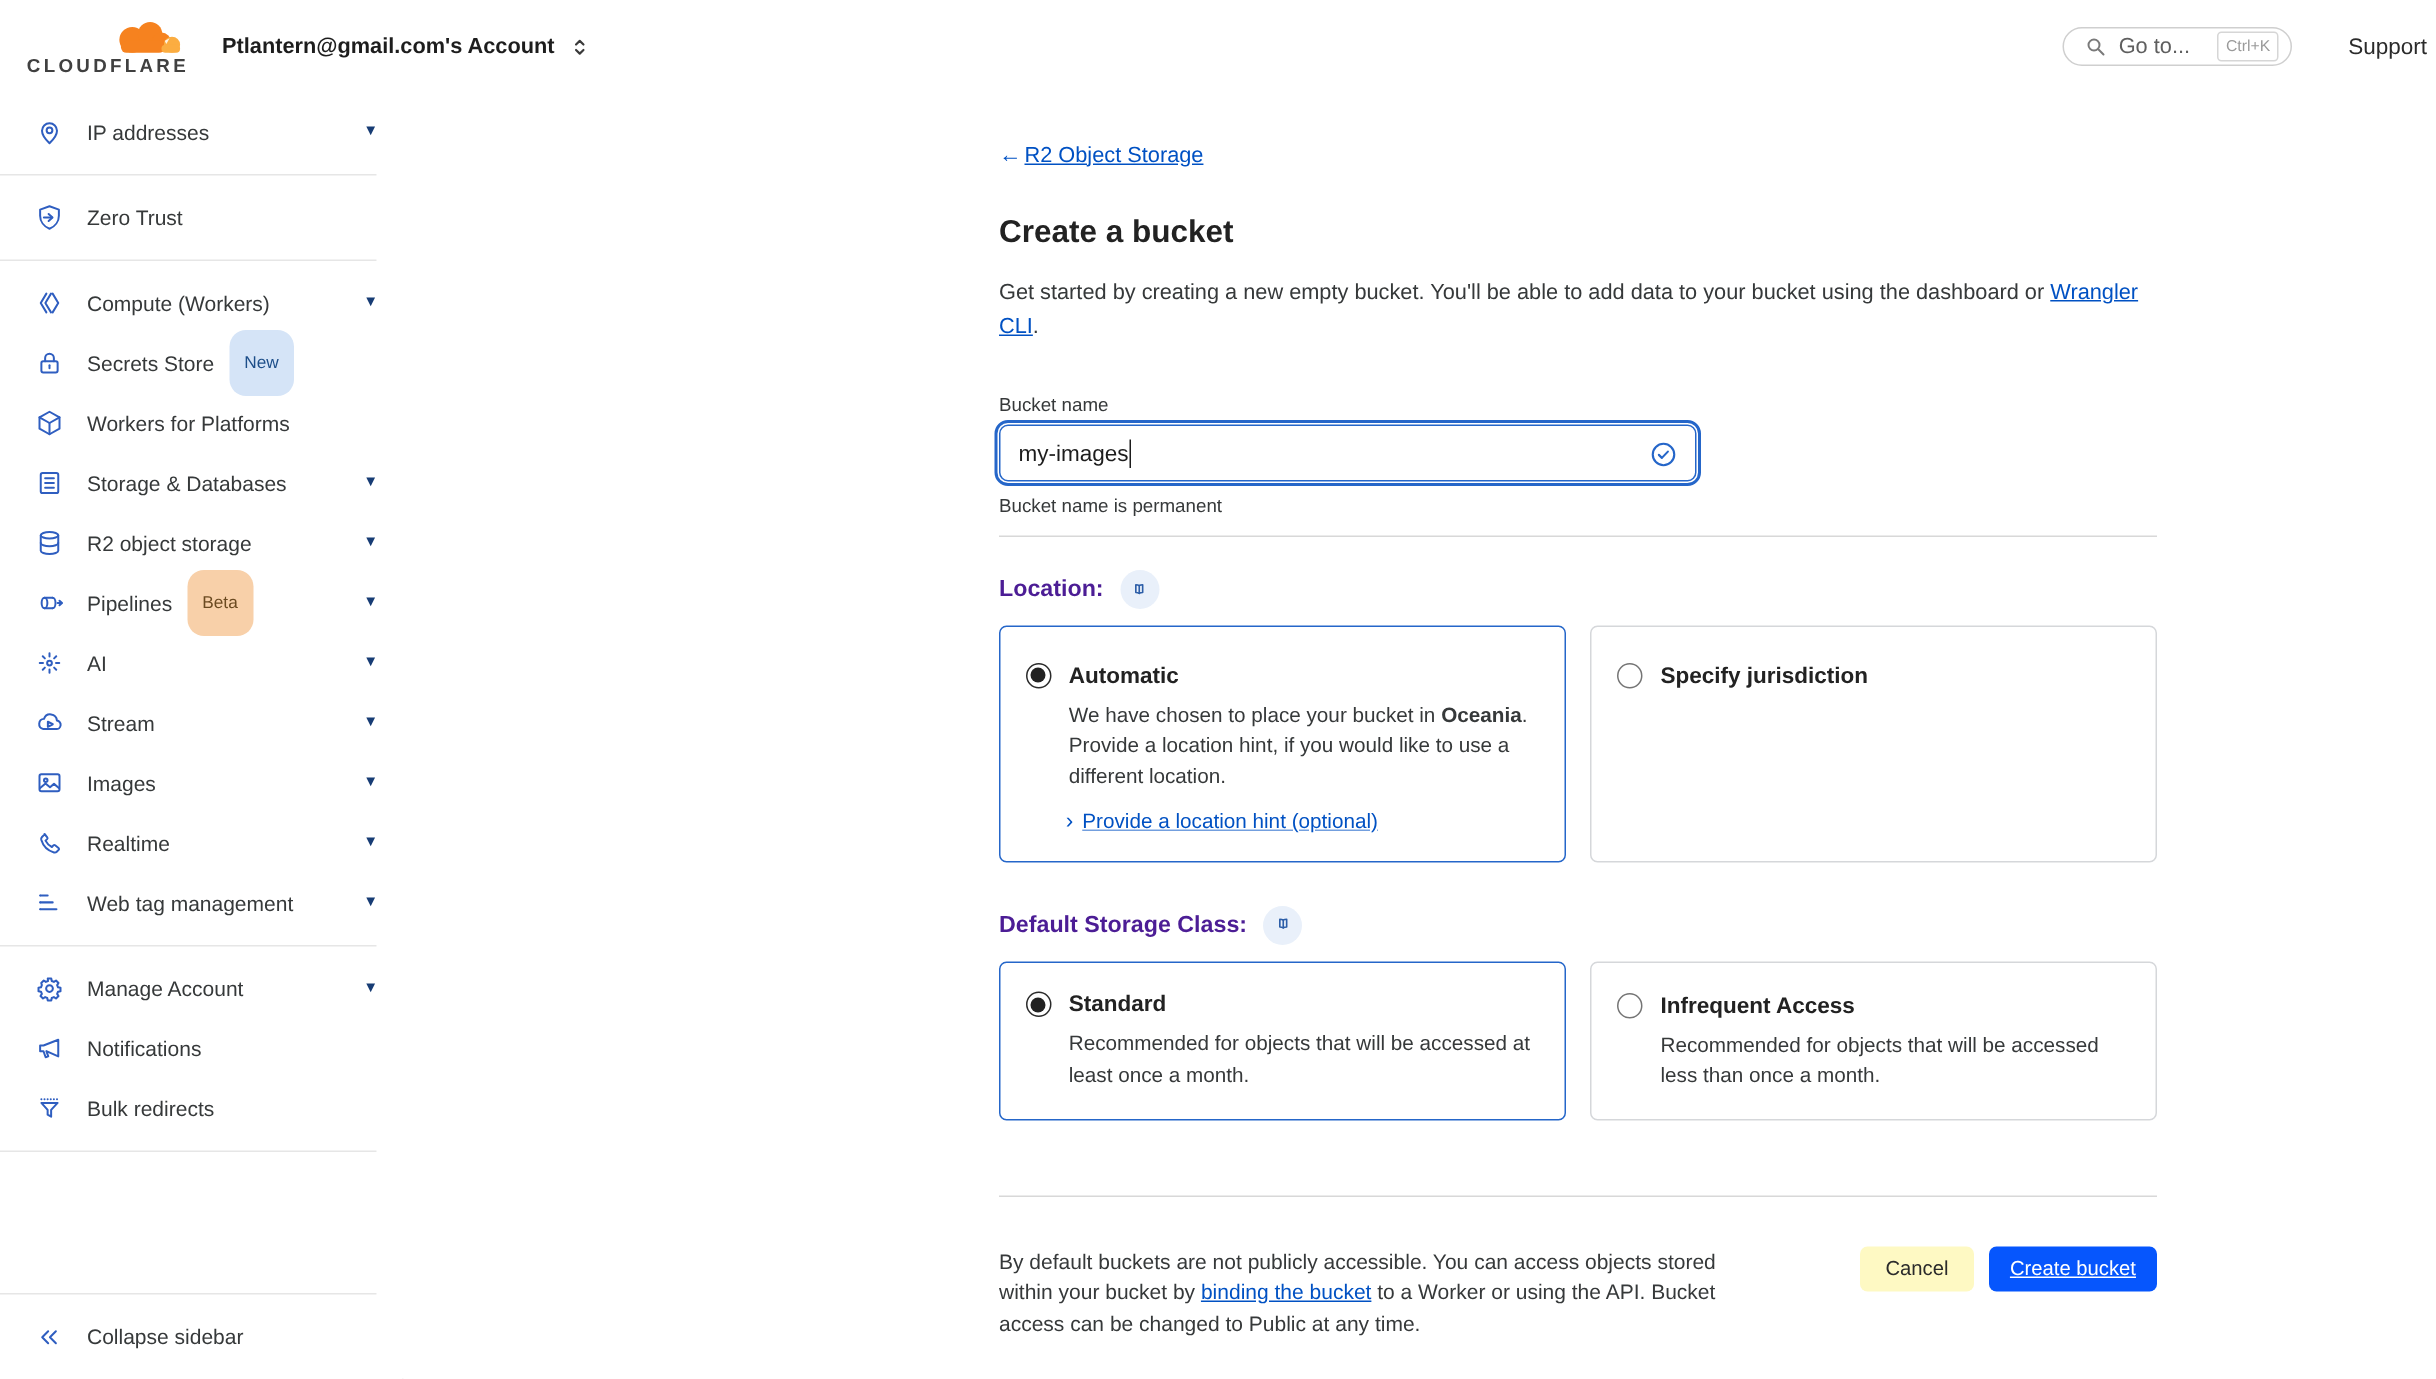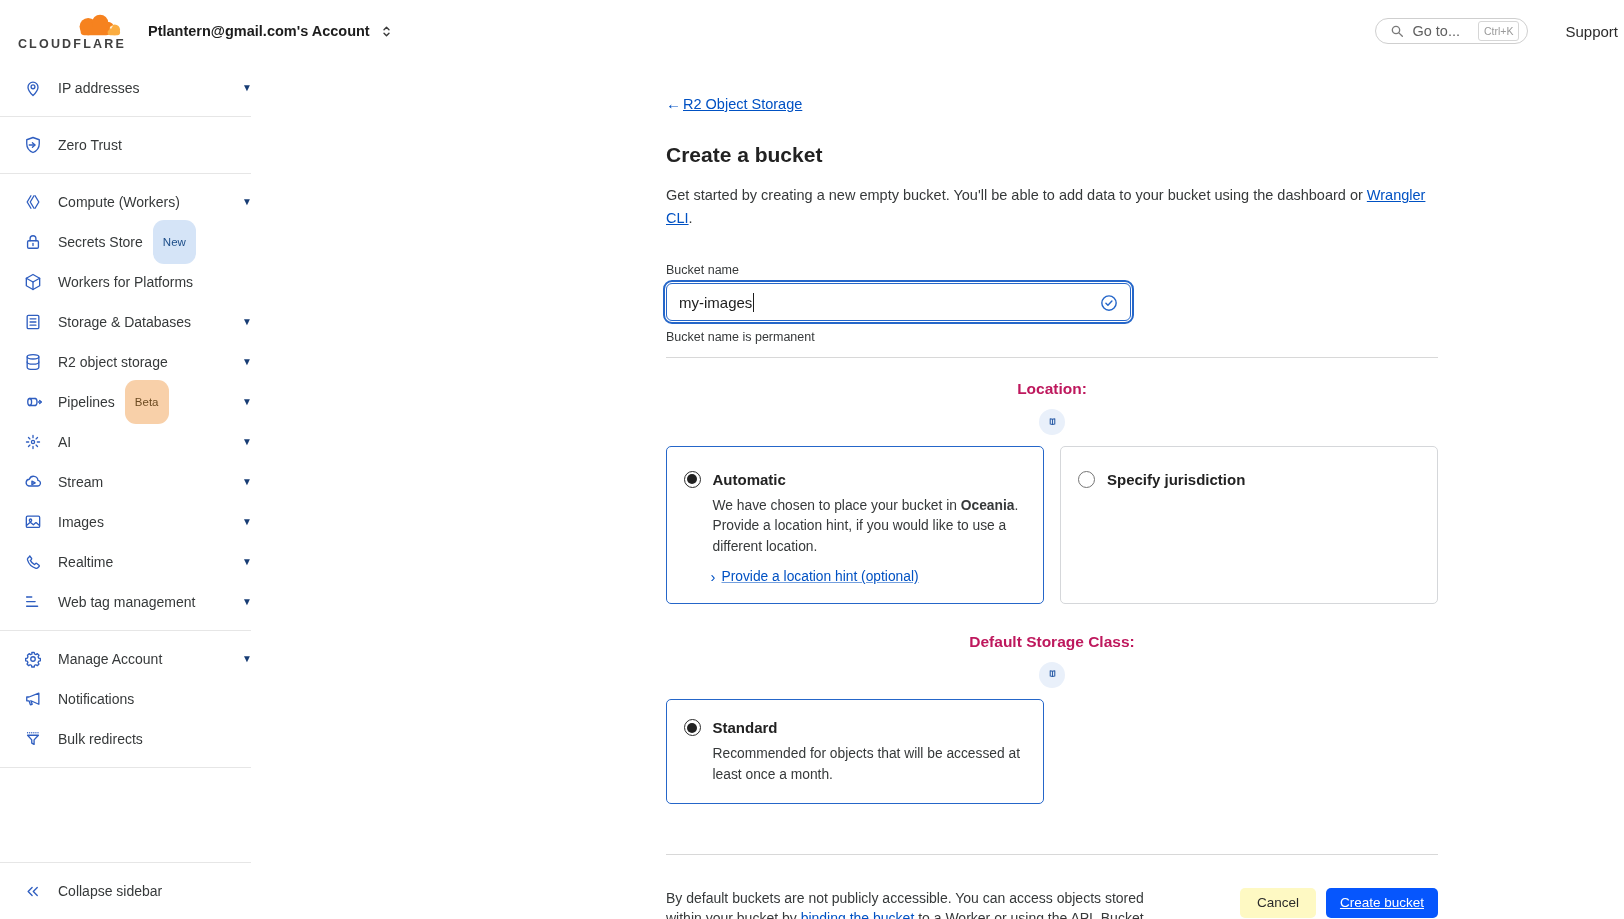--- a/index.html
+++ b/index.html
@@ -79,21 +79,21 @@
   }
   .fake-input .value { font-size:15px; color:#1d1d1d; }
   .caret-bar { width:1px; height:19px; background:#1d1d1d; margin-left:1px; }
   .input-check { position:absolute; right:11px; top:9px; }
   .field-help { margin-top:9px; font-size:12.5px; color:#36393a; }
 
   .hr { border-top:1px solid #d8d8d8; margin-top:13px; }
 
   .section-heading {
     margin-top:22px; display:flex; align-items:center; gap:11px;
-    font-size:15.5px; font-weight:700; color:#be185d;flex-direction:column;
+    font-size:15.5px; font-weight:700; color:#4c1d95;
   }
   .info-circle {
     width:26px; height:26px; border-radius:50%; background:#e9f0fa;
     display:flex; align-items:center; justify-content:center; cursor:pointer;
   }
 
   .cards { display:grid; grid-template-columns:378px 378px; column-gap:16px; margin-top:11px; }
   .card {
     border:1px solid #d5d7da; border-radius:5px; background:#fff;
     padding:24px 20px 18px 17px; cursor:pointer;
@@ -455,20 +455,27 @@
 
     <div class="cards">
       <div class="card short selected">
         <div class="card-head">
           <span class="radio checked"></span>
           <span class="card-title">Standard</span>
         </div>
         <div class="card-desc">Recommended for objects that will be accessed at least once a month.</div>
       </div>
 
+      <div class="card short">
+        <div class="card-head">
+          <span class="radio unchecked"></span>
+          <span class="card-title">Infrequent Access</span>
+        </div>
+        <div class="card-desc">Recommended for objects that will be accessed less than once a month.</div>
+      </div>
     </div>
 
     <div class="footer-hr"></div>
 
     <div class="footer-row">
       <div class="footer-text"><span>By default buckets are not publicly accessible. You can access objects stored within your bucket by</span>
 <a class="link">binding the bucket</a>
 <span>to a Worker or using the API. Bucket access can be changed to Public at any time.</span></div>
       <div class="footer-buttons">
         <button class="btn btn-cancel">Cancel</button>

